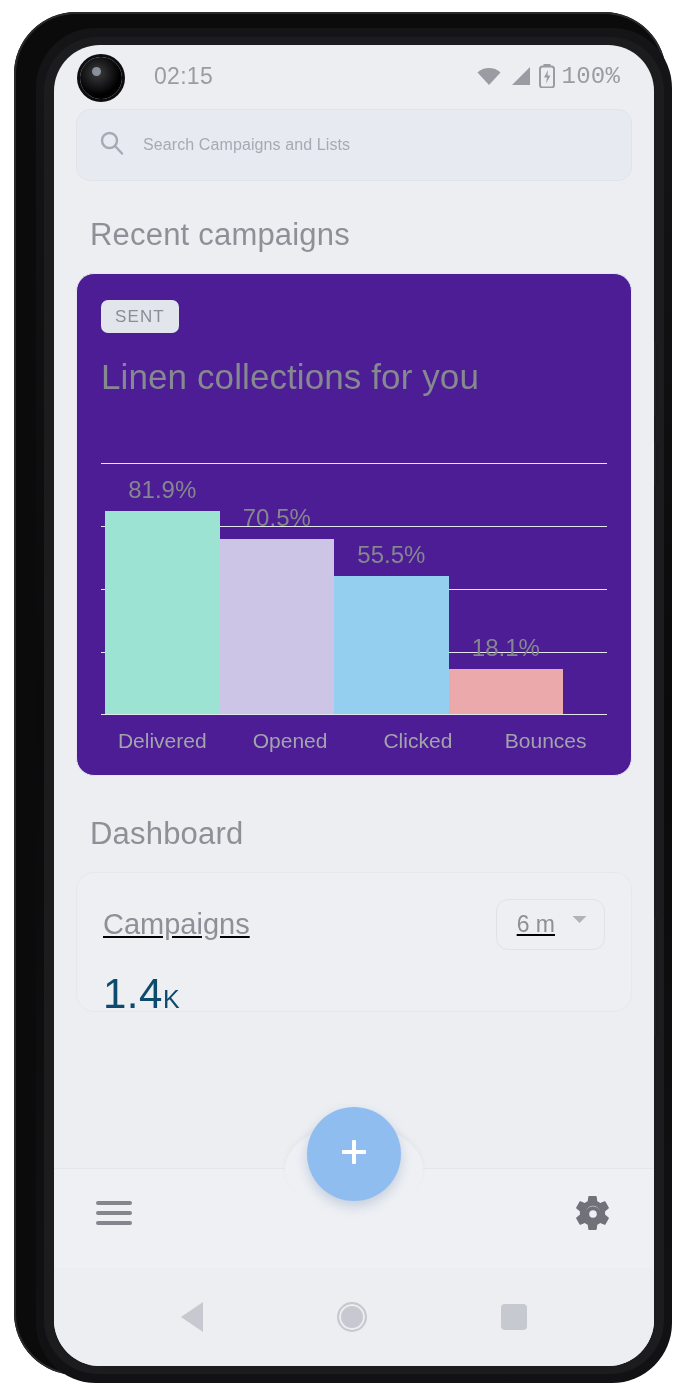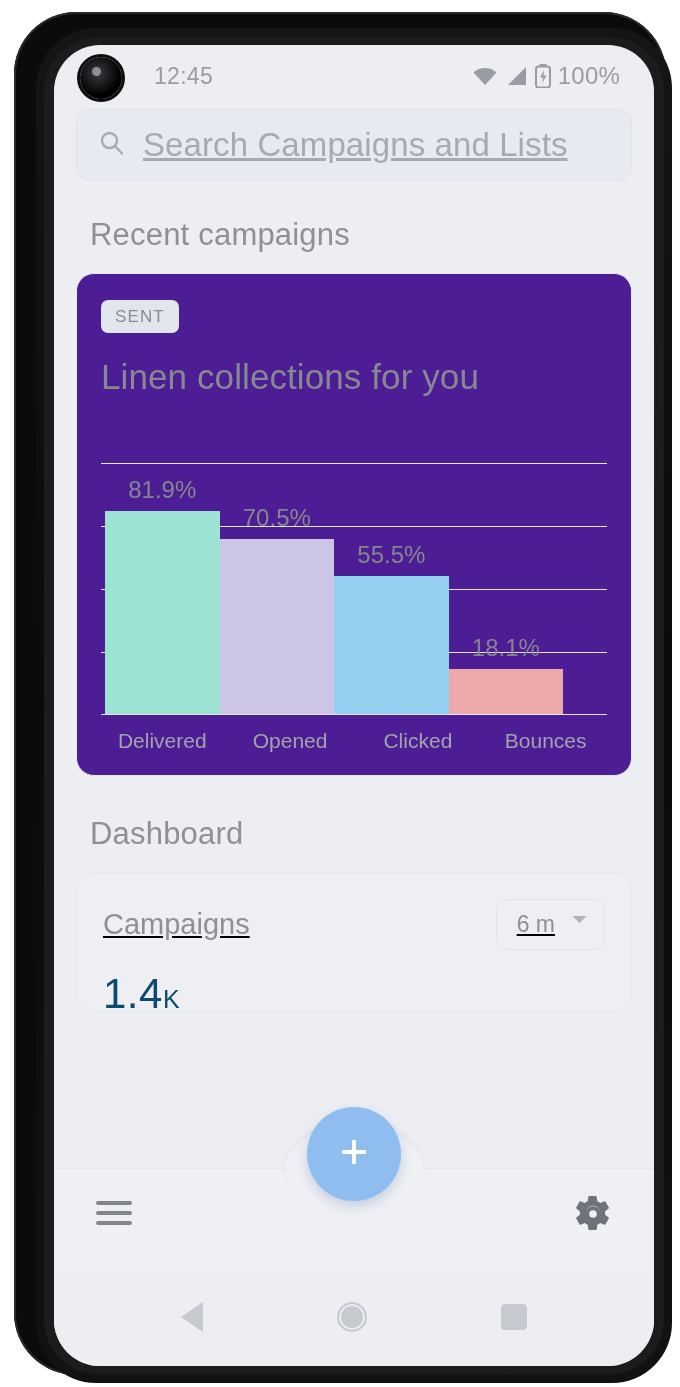--- a/index.html
+++ b/index.html
@@ -75,21 +75,21 @@
     position:absolute; left:12px; top:10px;
     width:9px; height:9px; border-radius:50%;
     background: rgba(210,220,235,.55);
   }
   #status-time {
     margin-left: 62px;
     font-size: 23px; color: #9a9ca3; letter-spacing: .3px;
   }
   #status-right {
     margin-left: auto;
-    display: flex; align-items: center; gap: 7px;
+    display: flex; align-items: center; gap: 7px; font-family: Liberation Mono, monospace;
   }
   #status-right svg { display: block; }
   #battery-pct { font-size: 24px; color: #9a9ca3; letter-spacing: .2px; }
 
   
   #app-content {
     height: 1161px;
     padding: 0 22px;
     position: relative;
   }
@@ -99,21 +99,21 @@
     height: 72px;
     margin-top: 2px;
     background: #e7eaf0;
     border: 1px solid #e0e3ea;
     border-radius: 14px;
     display: flex; align-items: center;
     padding: 0 22px;
     gap: 18px;
   }
   #search-placeholder {
-    font-size: 33px; color: #a7aab2; letter-spacing: .1px; text-decoration: underline;
+    font-size: 16px; color: #a7aab2; letter-spacing: .1px;
   }
 
   
   .section-heading {
     font-size: 31px;
     color: #8d9097;
     font-weight: 400;
     letter-spacing: .2px;
   }
   #recent-heading { margin: 36px 0 20px 14px; }
@@ -291,21 +291,21 @@
   <div id="phone-bezel-outer"></div>
   <div id="phone-bezel-inner"></div>
   <div class="side-btn" id="side-btn-power"></div>
   <div class="side-btn" id="side-btn-vol-up"></div>
   <div class="side-btn" id="side-btn-vol-dn"></div>
 
   <div id="screen">
 
     <div id="status-bar">
       <div id="camera-punch"></div>
-      <span id="status-time">12:45</span>
+      <span id="status-time">02:15</span>
       <div id="status-right">
         <span>
           <svg width="26" height="20" viewBox="0 0 26 20">
             <path d="M13 19 L1.5 6.5 A17 17 0 0 1 24.5 6.5 Z" fill="#9a9ca3"></path>
           </svg>
         </span>
         <span>
           <svg width="23" height="20" viewBox="0 0 23 20">
             <path d="M21 1 L21 19 L3 19 Z" fill="#9a9ca3"></path>
           </svg>

